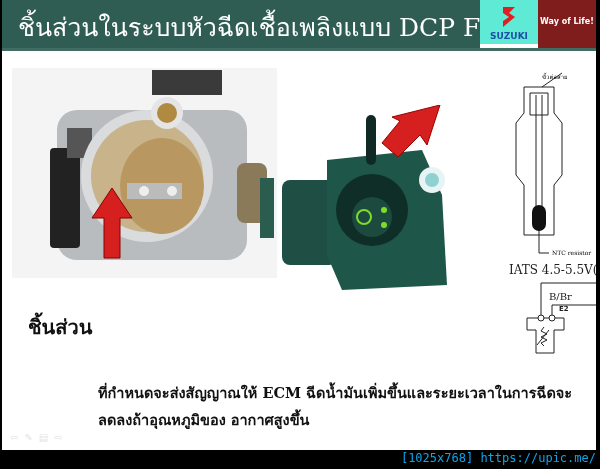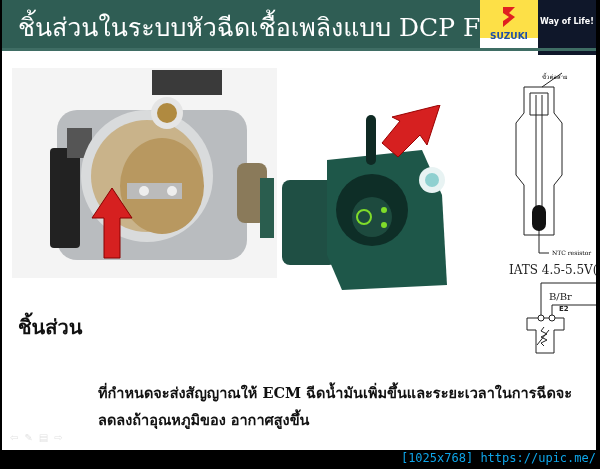--- a/index.html
+++ b/index.html
@@ -1,37 +1,37 @@
 <!DOCTYPE html>
 <html><head>
 <meta charset="utf-8">
 <style>
   html,body{margin:0;padding:0;background:#000;}
   body{width:600px;height:469px;position:relative;overflow:hidden;font-family:"DejaVu Serif",serif;}
   .slide{position:absolute;left:2px;top:0;width:594px;height:450px;background:#fff;overflow:hidden;}
   .header{position:absolute;left:0;top:0;width:478px;height:48px;background:#2f5d54;}
   .header-title{position:absolute;left:16px;top:7px;font-size:25px;color:#fff;font-family:"DejaVu Serif",serif;white-space:nowrap;letter-spacing:0px;}
-  .logo-box{position:absolute;left:478px;top:0;width:58px;height:38px;background:#fde047;}
+  .logo-box{position:absolute;left:478px;top:0;width:58px;height:44px;background:#5eead4;}
   .logo-mark{position:absolute;left:17px;top:5px;width:24px;height:24px;}
   .logo-text{position:absolute;left:0;width:58px;top:31px;text-align:center;font-family:"DejaVu Sans",sans-serif;font-weight:bold;font-size:9px;color:#1f4fa8;}
-  .tagline-box{position:absolute;left:536px;top:0;width:58px;height:55px;background:#0f172a;}
+  .tagline-box{position:absolute;left:536px;top:0;width:58px;height:48px;background:#7f1d1d;}
   .tagline{position:absolute;left:0;top:17px;width:58px;text-align:center;font-family:"DejaVu Sans",sans-serif;font-weight:bold;font-size:8px;color:#fff;}
   .header-rule{position:absolute;left:0;top:48px;width:594px;height:3px;background:#3f6d64;}
 
   .photo-throttle{position:absolute;left:10px;top:68px;width:265px;height:210px;background:#f3f3f3;}
   .photo-sensor{position:absolute;left:280px;top:105px;width:175px;height:190px;}
   .caption-injection{position:absolute;left:272px;top:82px;font-size:16px;font-weight:bold;color:#000;white-space:nowrap;}
   .diagram-ntc{position:absolute;left:500px;top:65px;width:94px;height:195px;}
   .diagram-circuit{position:absolute;left:480px;top:255px;width:114px;height:110px;}
   .ntc-label{position:absolute;font-family:"DejaVu Serif",serif;font-size:6px;color:#000;white-space:nowrap;}
   .iats-label{position:absolute;left:507px;top:263px;font-family:"DejaVu Serif",serif;font-size:12px;color:#222;white-space:nowrap;}
   .bbr-label{position:absolute;left:547px;top:291px;font-family:"DejaVu Serif",serif;font-size:10px;color:#222;text-align:right;}
   .e2-label{position:absolute;left:557px;top:305px;font-family:"DejaVu Sans",sans-serif;font-size:7px;font-weight:bold;color:#222;}
 
-  .row-label{position:absolute;font-size:20px;font-weight:bold;color:#111;white-space:nowrap;}
+  .row-label{position:absolute;font-size:20px;font-weight:bold;color:#111;white-space:nowrap;margin-left:10px;}
   .row-text{position:absolute;font-size:14.5px;font-weight:bold;color:#111;white-space:nowrap;}
   .nav-icons{position:absolute;left:8px;top:432px;display:flex;gap:6px;opacity:0.25;}
   .nav-icons span{font-size:10px;color:#888;font-family:"DejaVu Sans",sans-serif;}
   .watermark{position:absolute;right:4px;top:451px;font-family:"DejaVu Sans Mono",monospace;font-size:12px;color:#0ea5e9;white-space:nowrap;}
 </style>
 </head>
 <body>
 
 <div class="slide">
   <div class="header">

